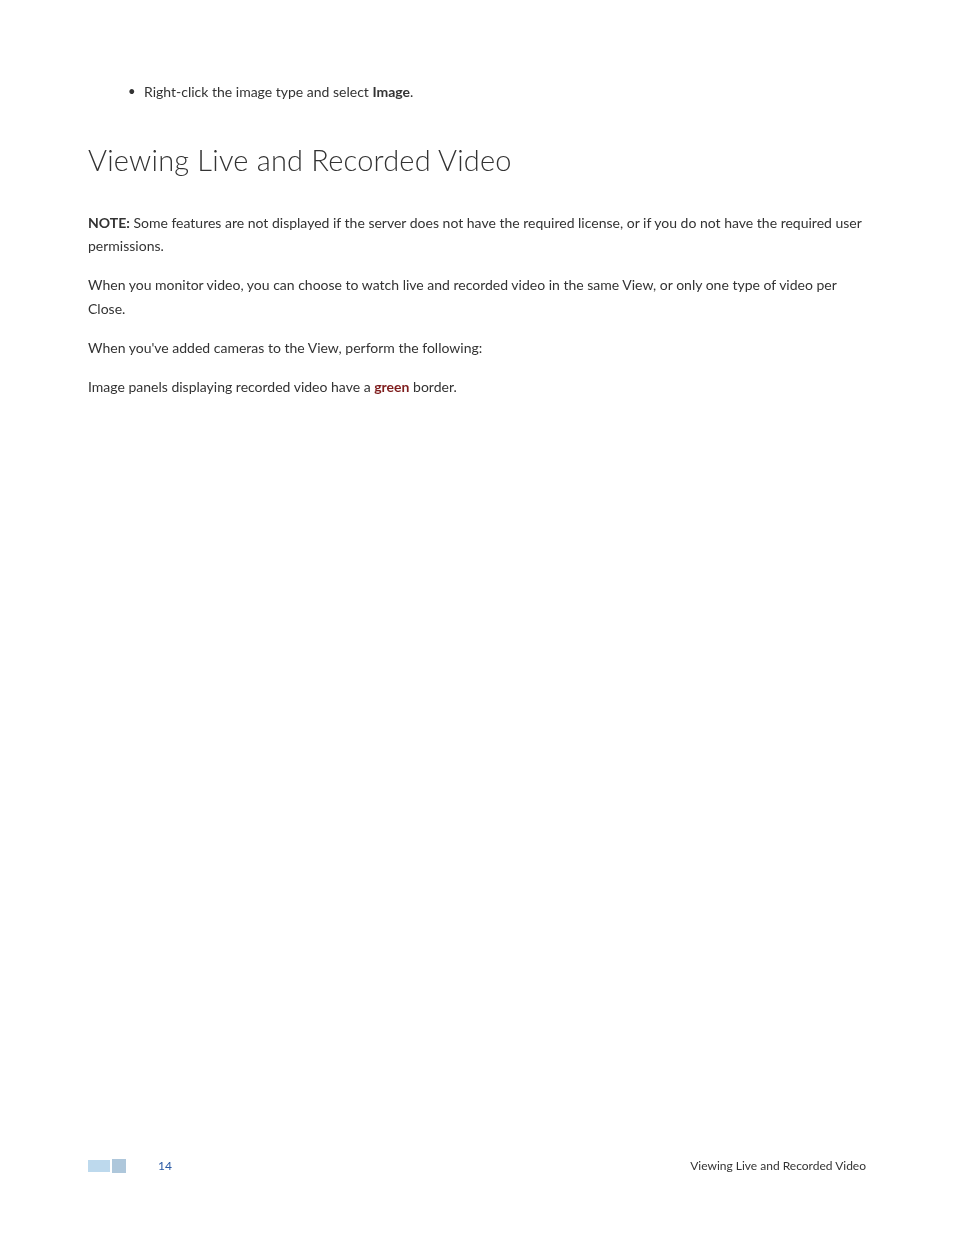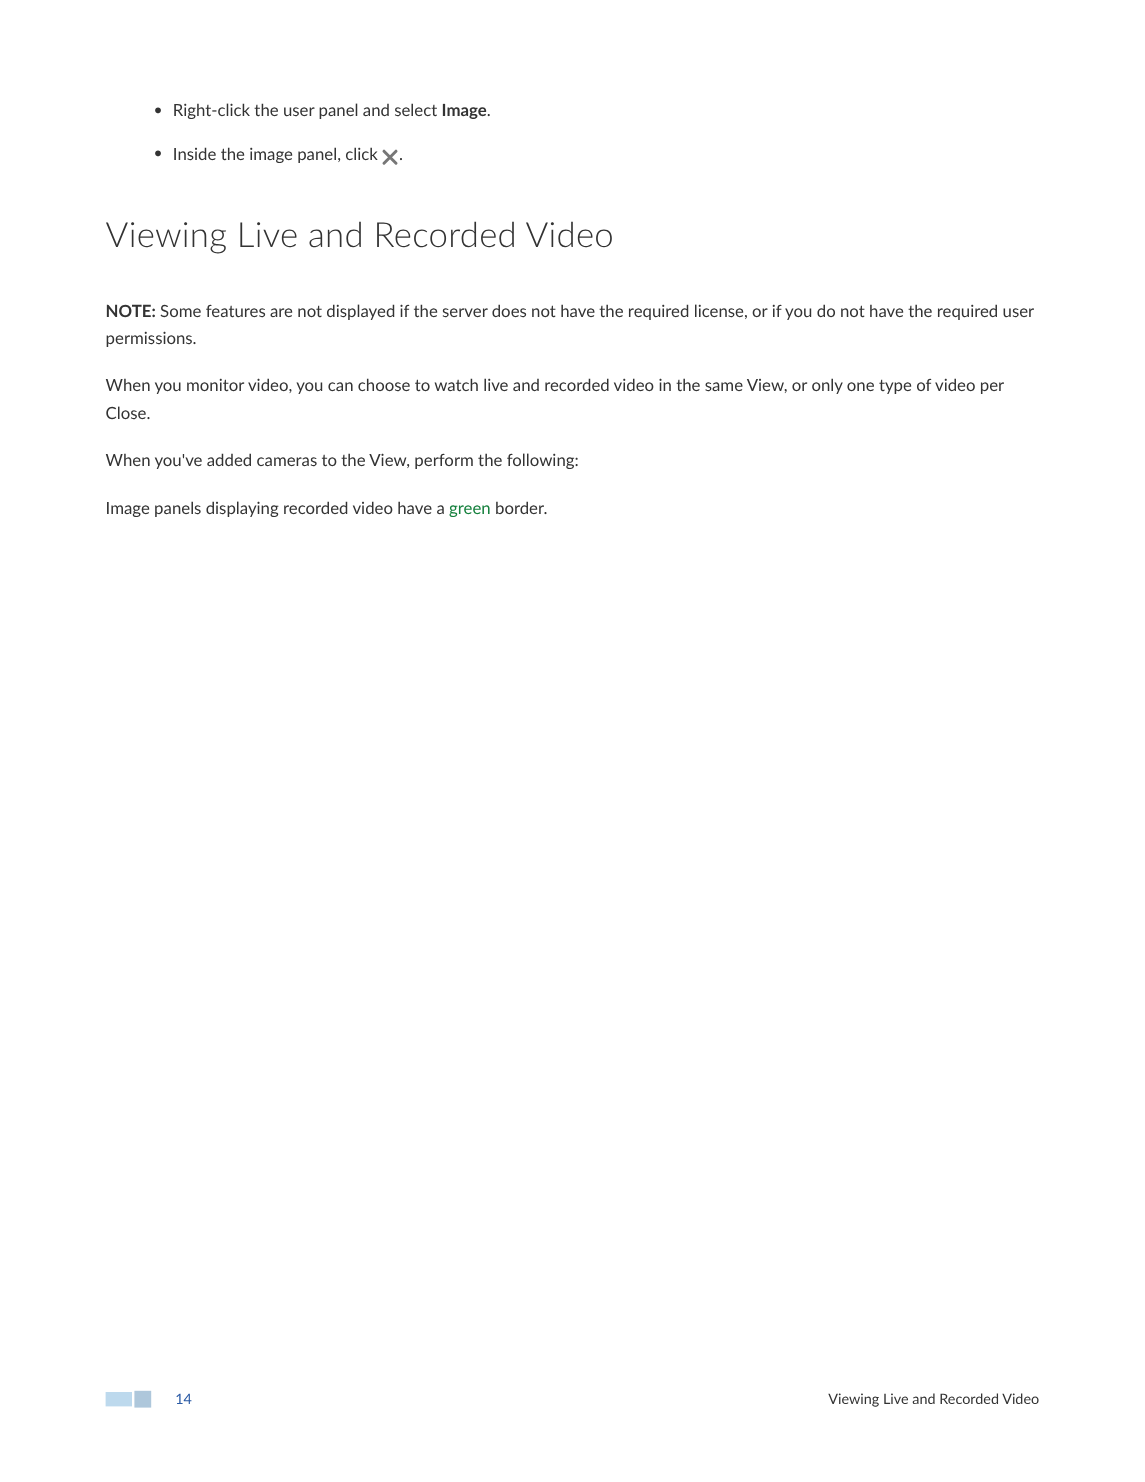--- a/index.html
+++ b/index.html
@@ -64,22 +64,22 @@
       content: "•";
       position: absolute;
       left: 0;
       top: 0;
       font-size: 13px;
     }
     .bold {
       font-weight: 700;
     }
     .green {
-      color: #15803d;
-      font-weight: 400;
+      color: #7f1d1d;
+      font-weight: 700;
     }
     .icon-x {
       display: inline-block;
       vertical-align: middle;
       width: 14px;
       height: 14px;
       position: relative;
       top: -1px;
     }
     .icon-eye {
@@ -149,37 +149,32 @@
       background: #bdd9ed;
     }
     .footer-block2 {
       width: 14px;
       height: 14px;
       background: #aec7db;
       margin-left: -6px;
     }
     .page-num {
       color: #2a5aa5;
-      margin-left: 12px;
+      margin-left: 24px;
     }
     .footer-right {
       font-size: 12px;
     }
   </style>
 </head>
 <body>
 
 <ul class="top-list">
   <li>
-    <span>Right-click the user panel and select </span><span class="bold">Image</span><span>.</span>
-  </li>
-  <li>
-    <span>Inside the image panel, click </span><span class="icon-x"><svg viewBox="0 0 14 14" width="14" height="14">
-          <path d="M2 2 L12 12 M12 2 L2 12" stroke="#777" stroke-width="2.5" stroke-linecap="round"></path>
-        </svg></span><span>.</span>
+    <span>Right-click the image type and select </span><span class="bold">Image</span><span>.</span>
   </li>
 </ul>
 
 <h1>Viewing Live and Recorded Video</h1>
 
 <p class="body-para">
   <span class="bold">NOTE:</span><span> Some features are not displayed if the server does not have the required license, or if you do not have the required user permissions.</span>
 </p>
 
 <p class="body-para">When you monitor video, you can choose to watch live and recorded video in the same View, or only one type of video per Close.</p>

